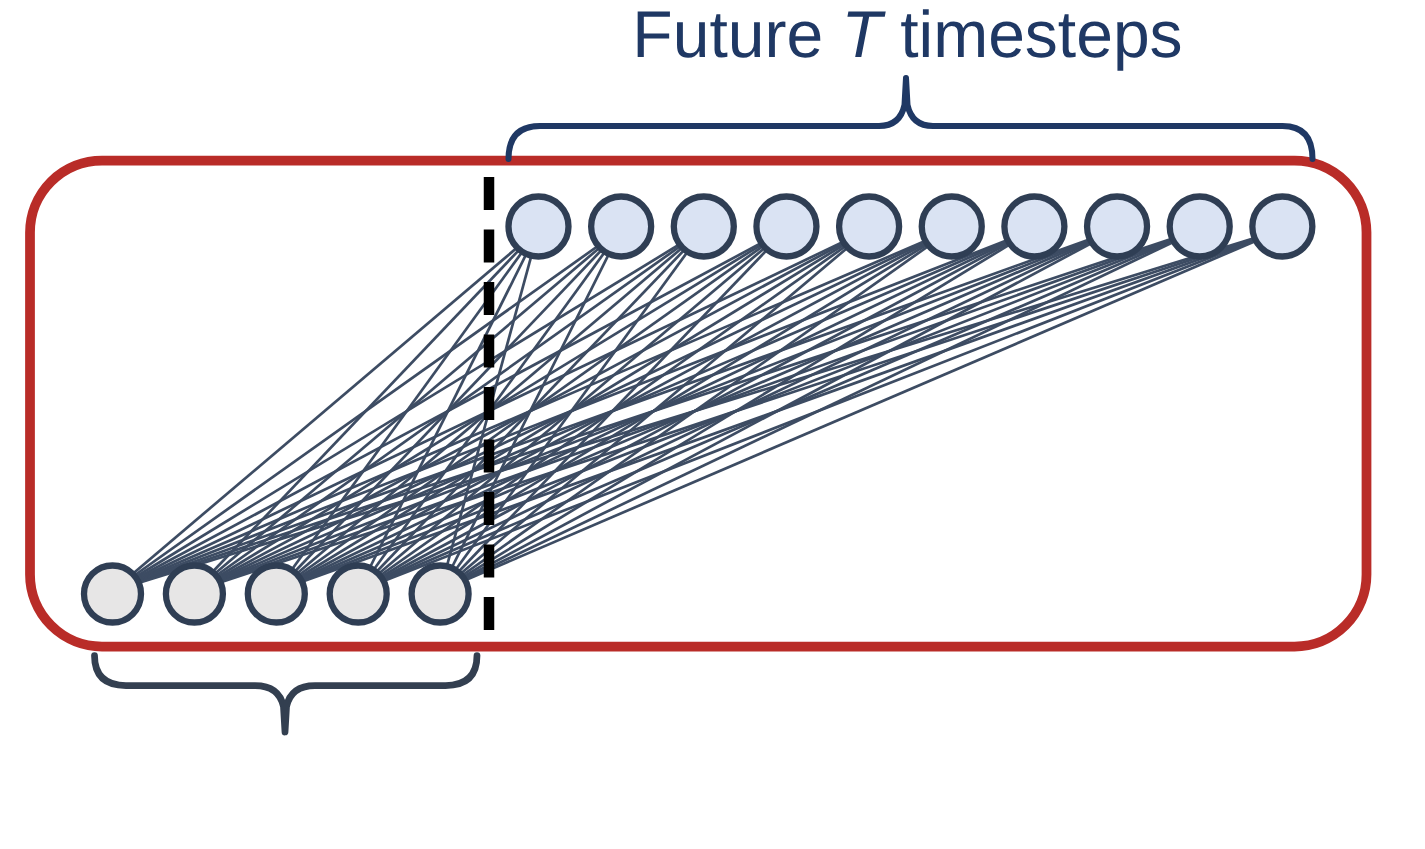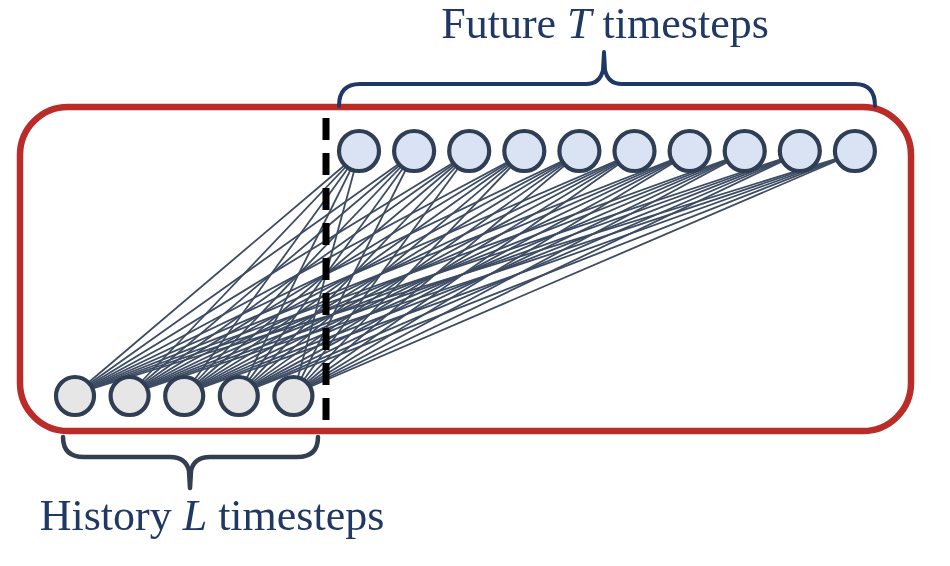--- a/index.html
+++ b/index.html
@@ -6,21 +6,21 @@
     margin: 0;
     padding: 0;
     background: #ffffff;
   }
   #figure {
     position: relative;
     width: 950px;
     height: 566px;
     background: #ffffff;
     overflow: hidden;
-    font-family: Liberation Serif, serif;
+    font-family: Liberation Sans, sans-serif;
   }
   #diagram-svg {
     position: absolute;
     left: 0;
     top: 0;
     width: 950px;
     height: 566px;
   }
   .label {
     position: absolute;
@@ -135,19 +135,14 @@
     <path d="M 63 437 Q 63 457 84 457 L 170 457 Q 186 457 189 471 L 190 488
              L 191 471 Q 194 457 210 457 L 297 457 Q 318 457 318 437" fill="none" stroke-width="4.5" stroke-linecap="round" stroke-linejoin="round" stroke="#333f50"></path>
   </svg>
 
   <div class="label" id="label-future">
     <span>Future</span>
     <span class="var">T</span>
     <span>timesteps</span>
   </div>
 
-  <div class="label" id="label-history">
-    <span>History</span>
-    <span class="var">L</span>
-    <span>timesteps</span>
-  </div>
 
 </div>
 
 </body></html>

